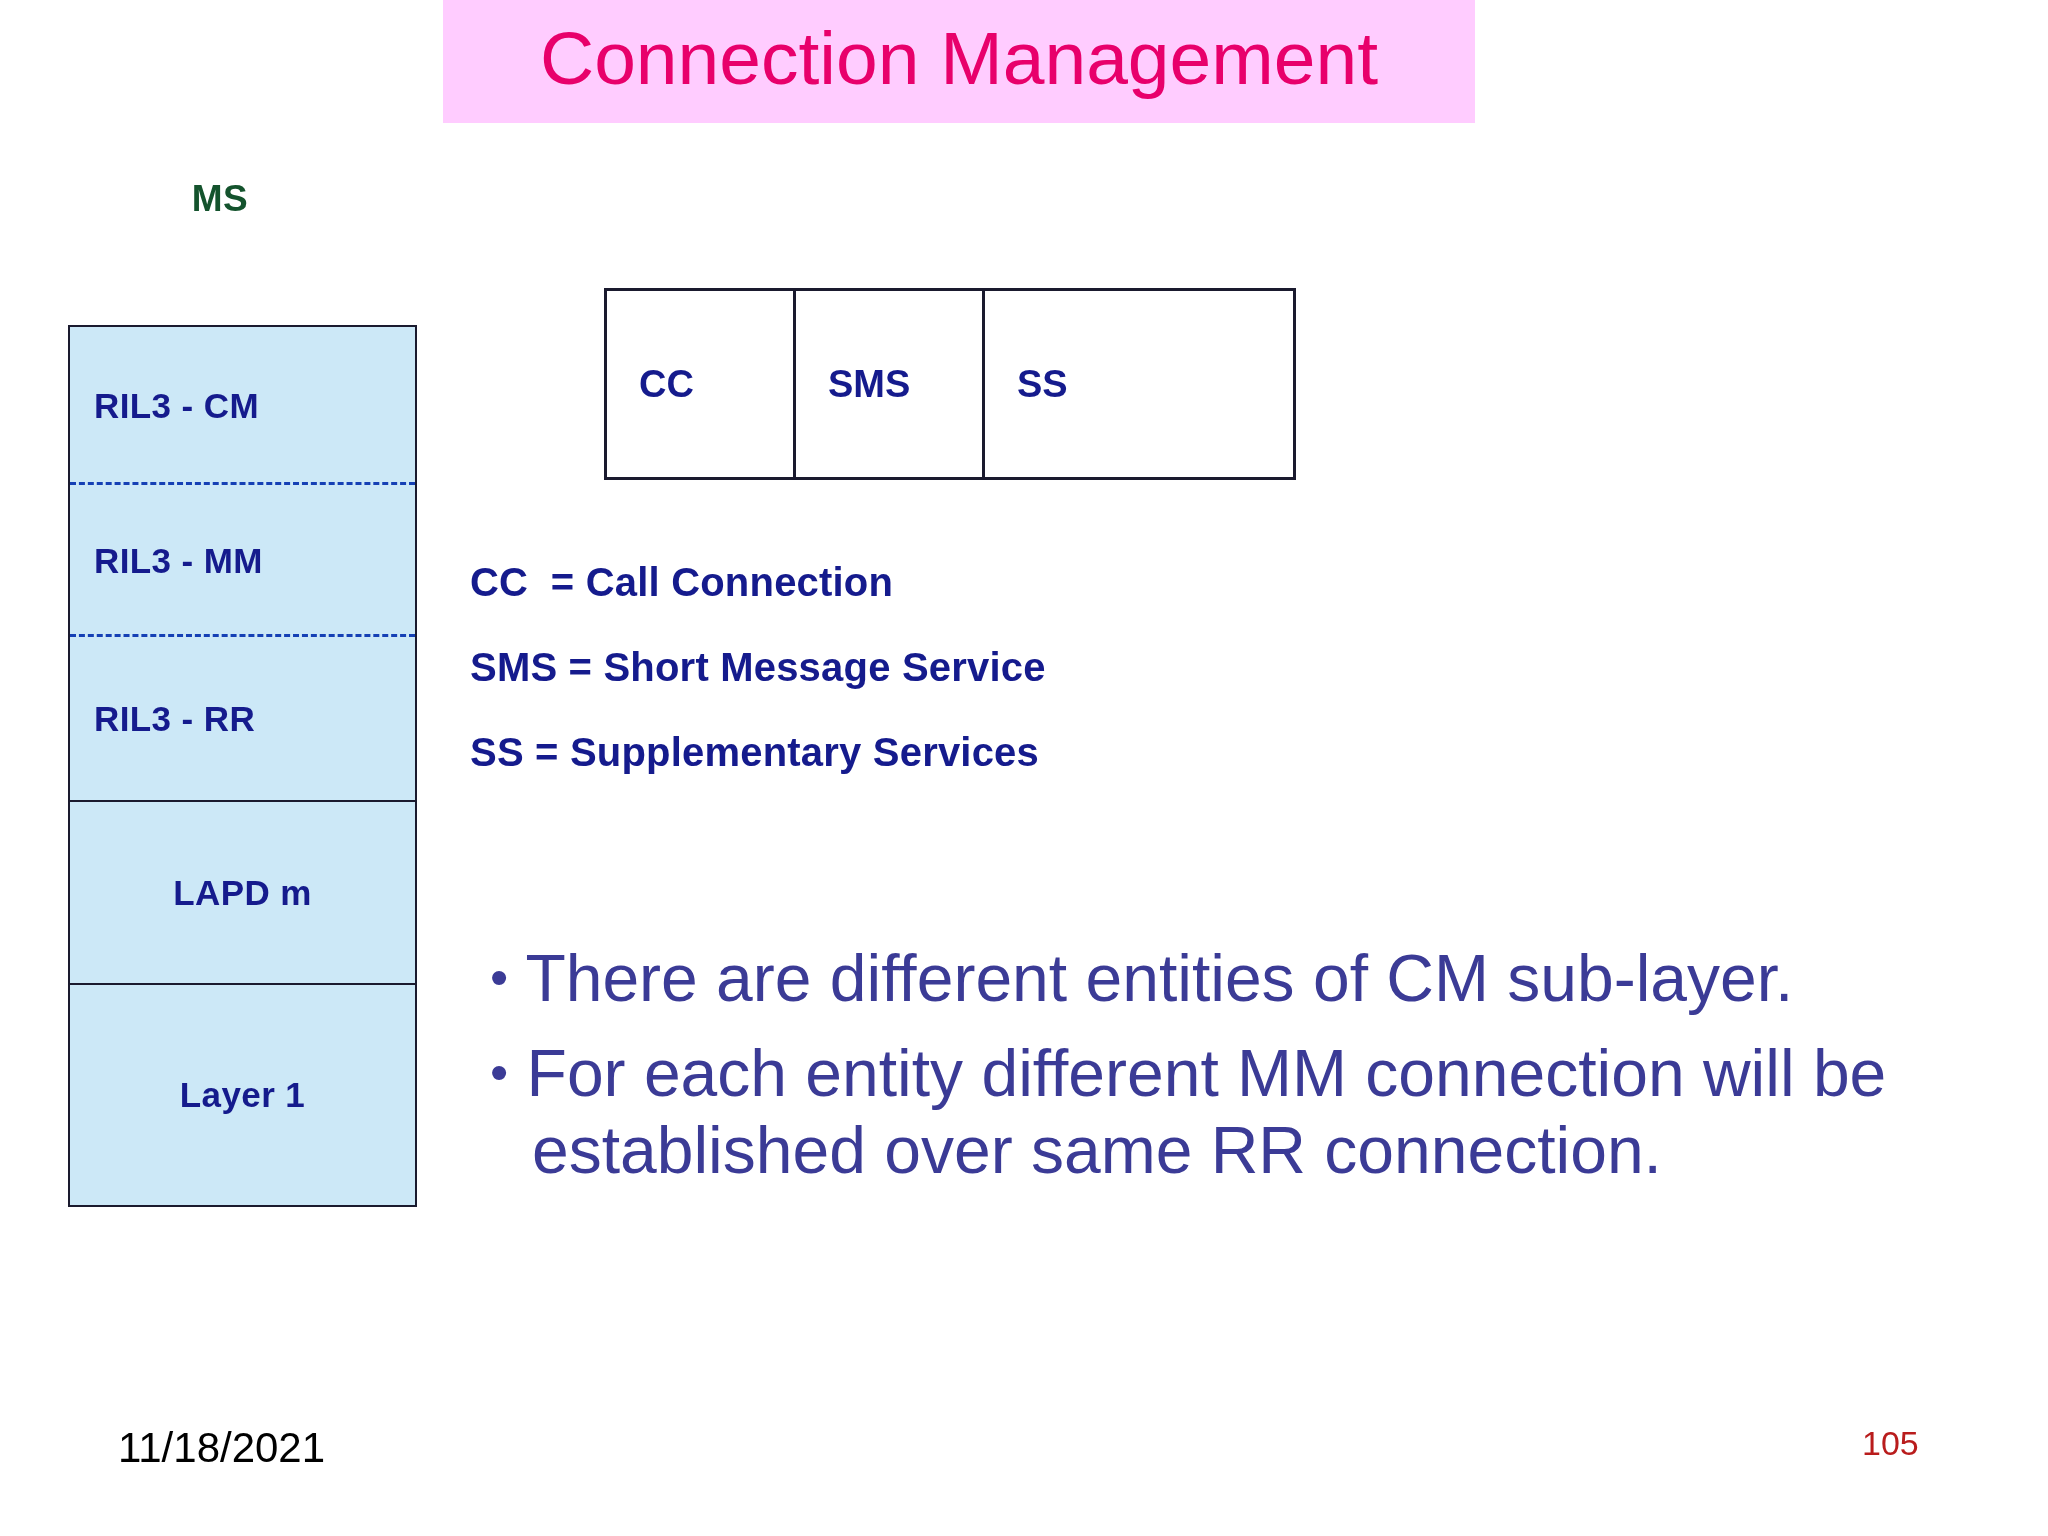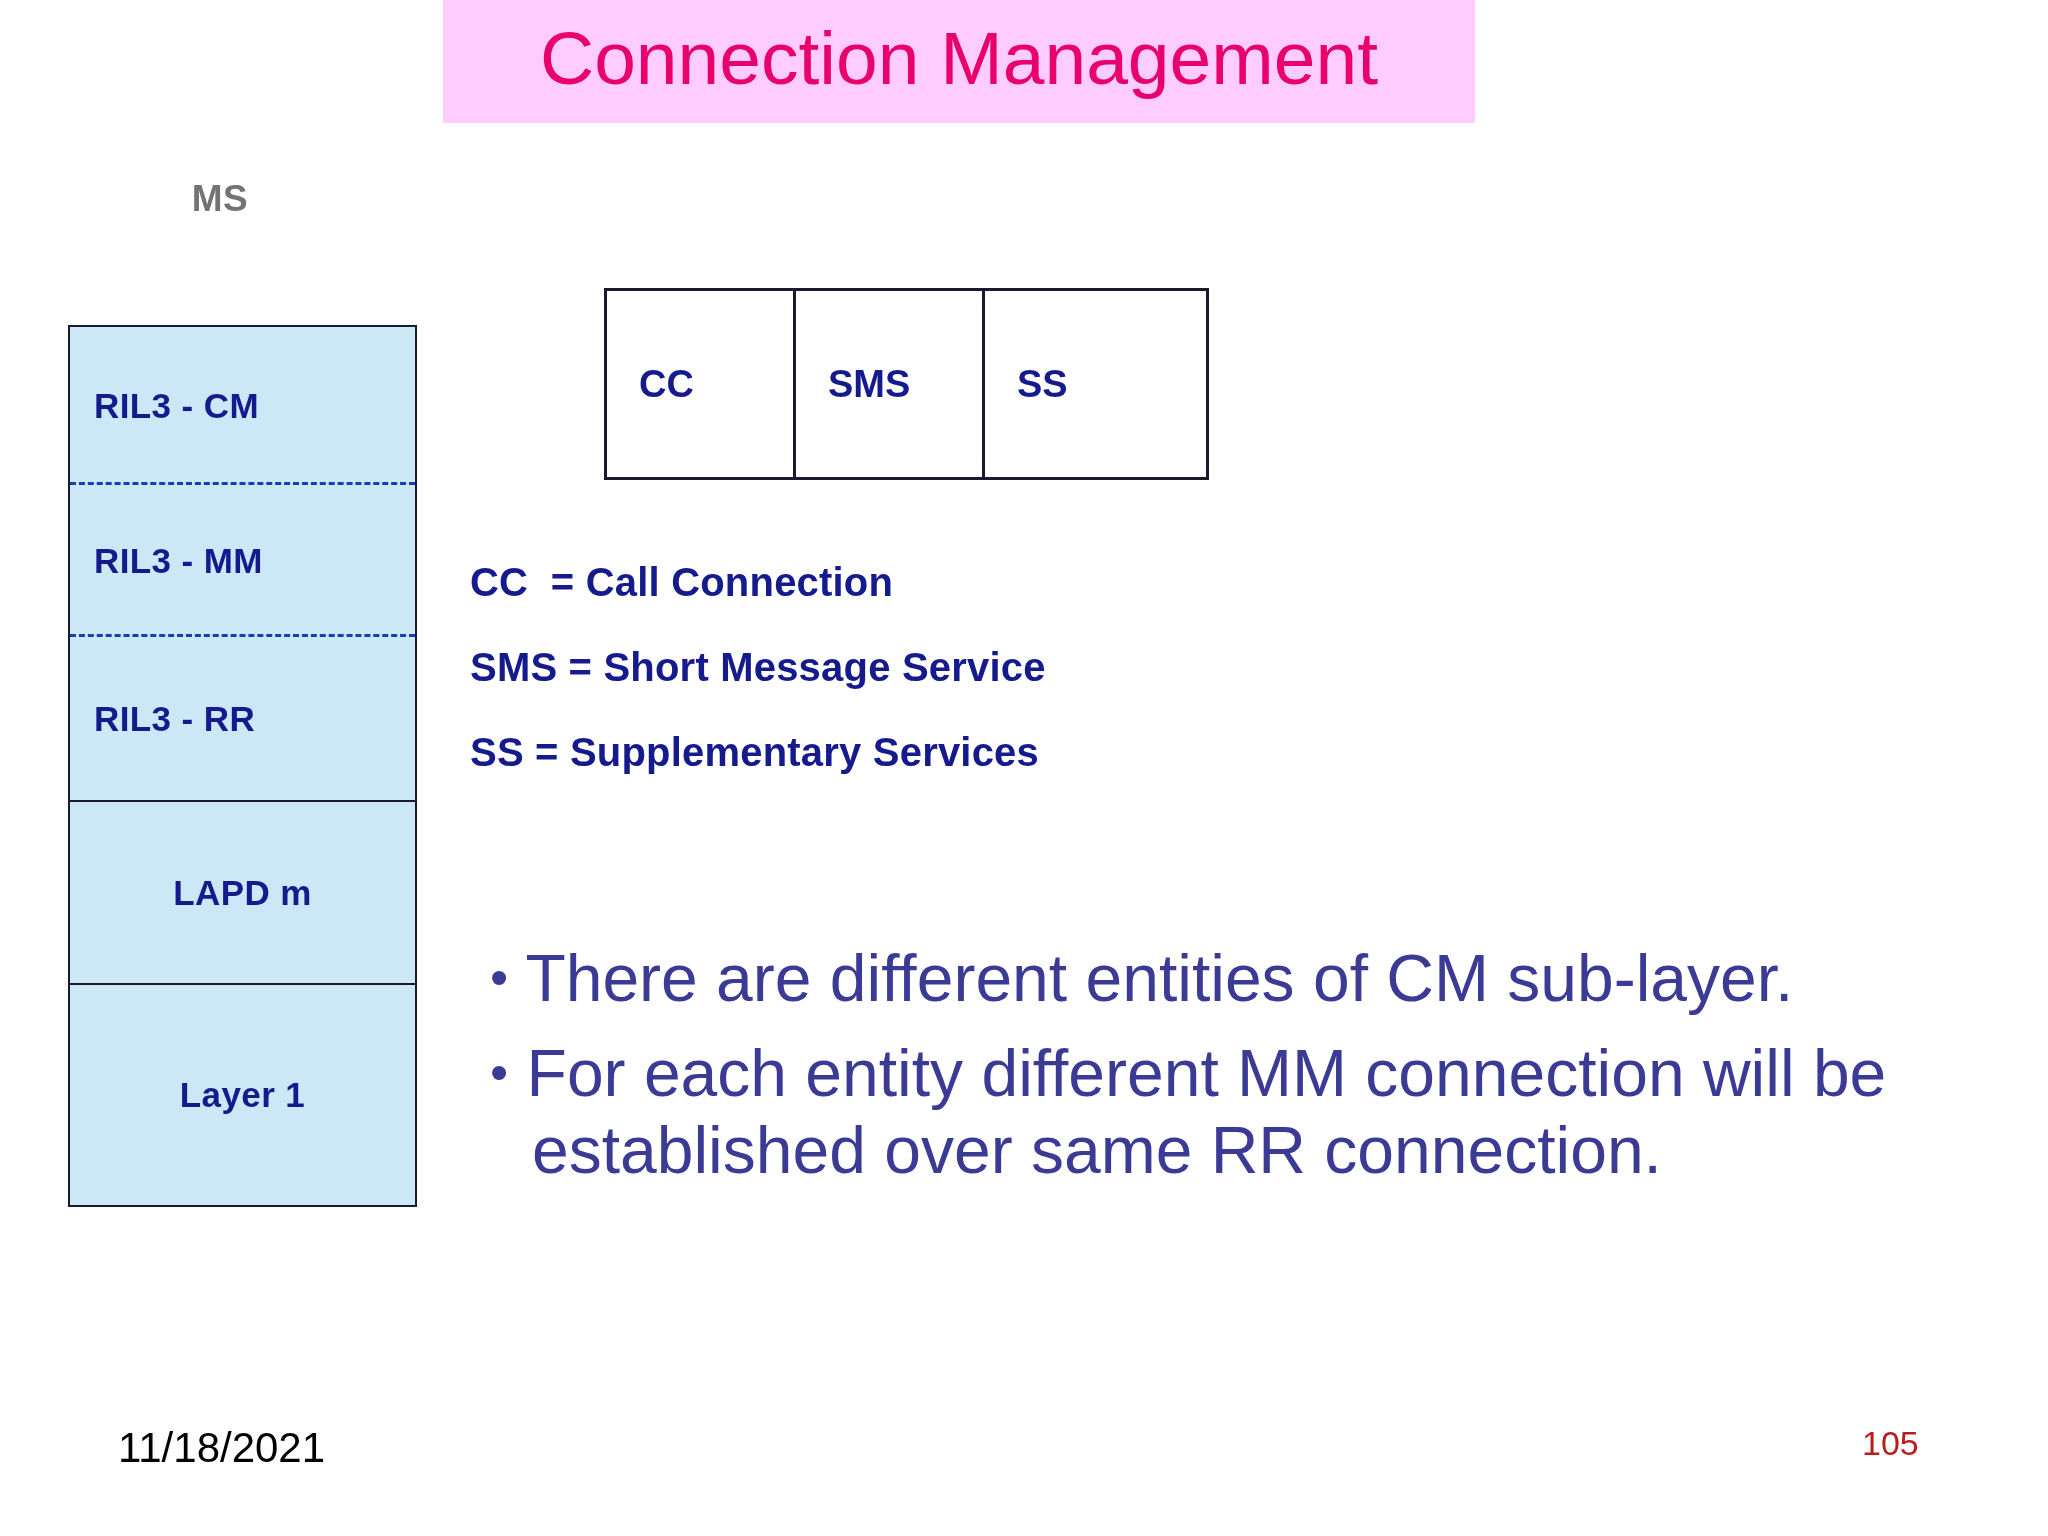--- a/index.html
+++ b/index.html
@@ -40,21 +40,21 @@
     white-space: nowrap;
   }
 
   
   #ms-label {
     position: absolute;
     left: 120px;
     top: 178px;
     width: 200px;
     text-align: center;
-    color: #737373;
+    color: #14532d;
     font-size: 37px;
     font-weight: bold;
     letter-spacing: 0.5px;
   }
 
   
   #stack {
     position: absolute;
     left: 68px;
     top: 325px;
@@ -109,21 +109,21 @@
     width: 345px;
     height: 0;
     border-top: 3px dashed #1540B5;
   }
 
   
   #entity-row {
     position: absolute;
     left: 604px;
     top: 288px;
-    width: 605px;
+    width: 692px;
     height: 192px;
     box-sizing: border-box;
     border: 3px solid #1a1a2e;
     background: #ffffff;
     display: flex;
   }
   .entity-cell {
     position: relative;
     box-sizing: border-box;
     display: flex;

